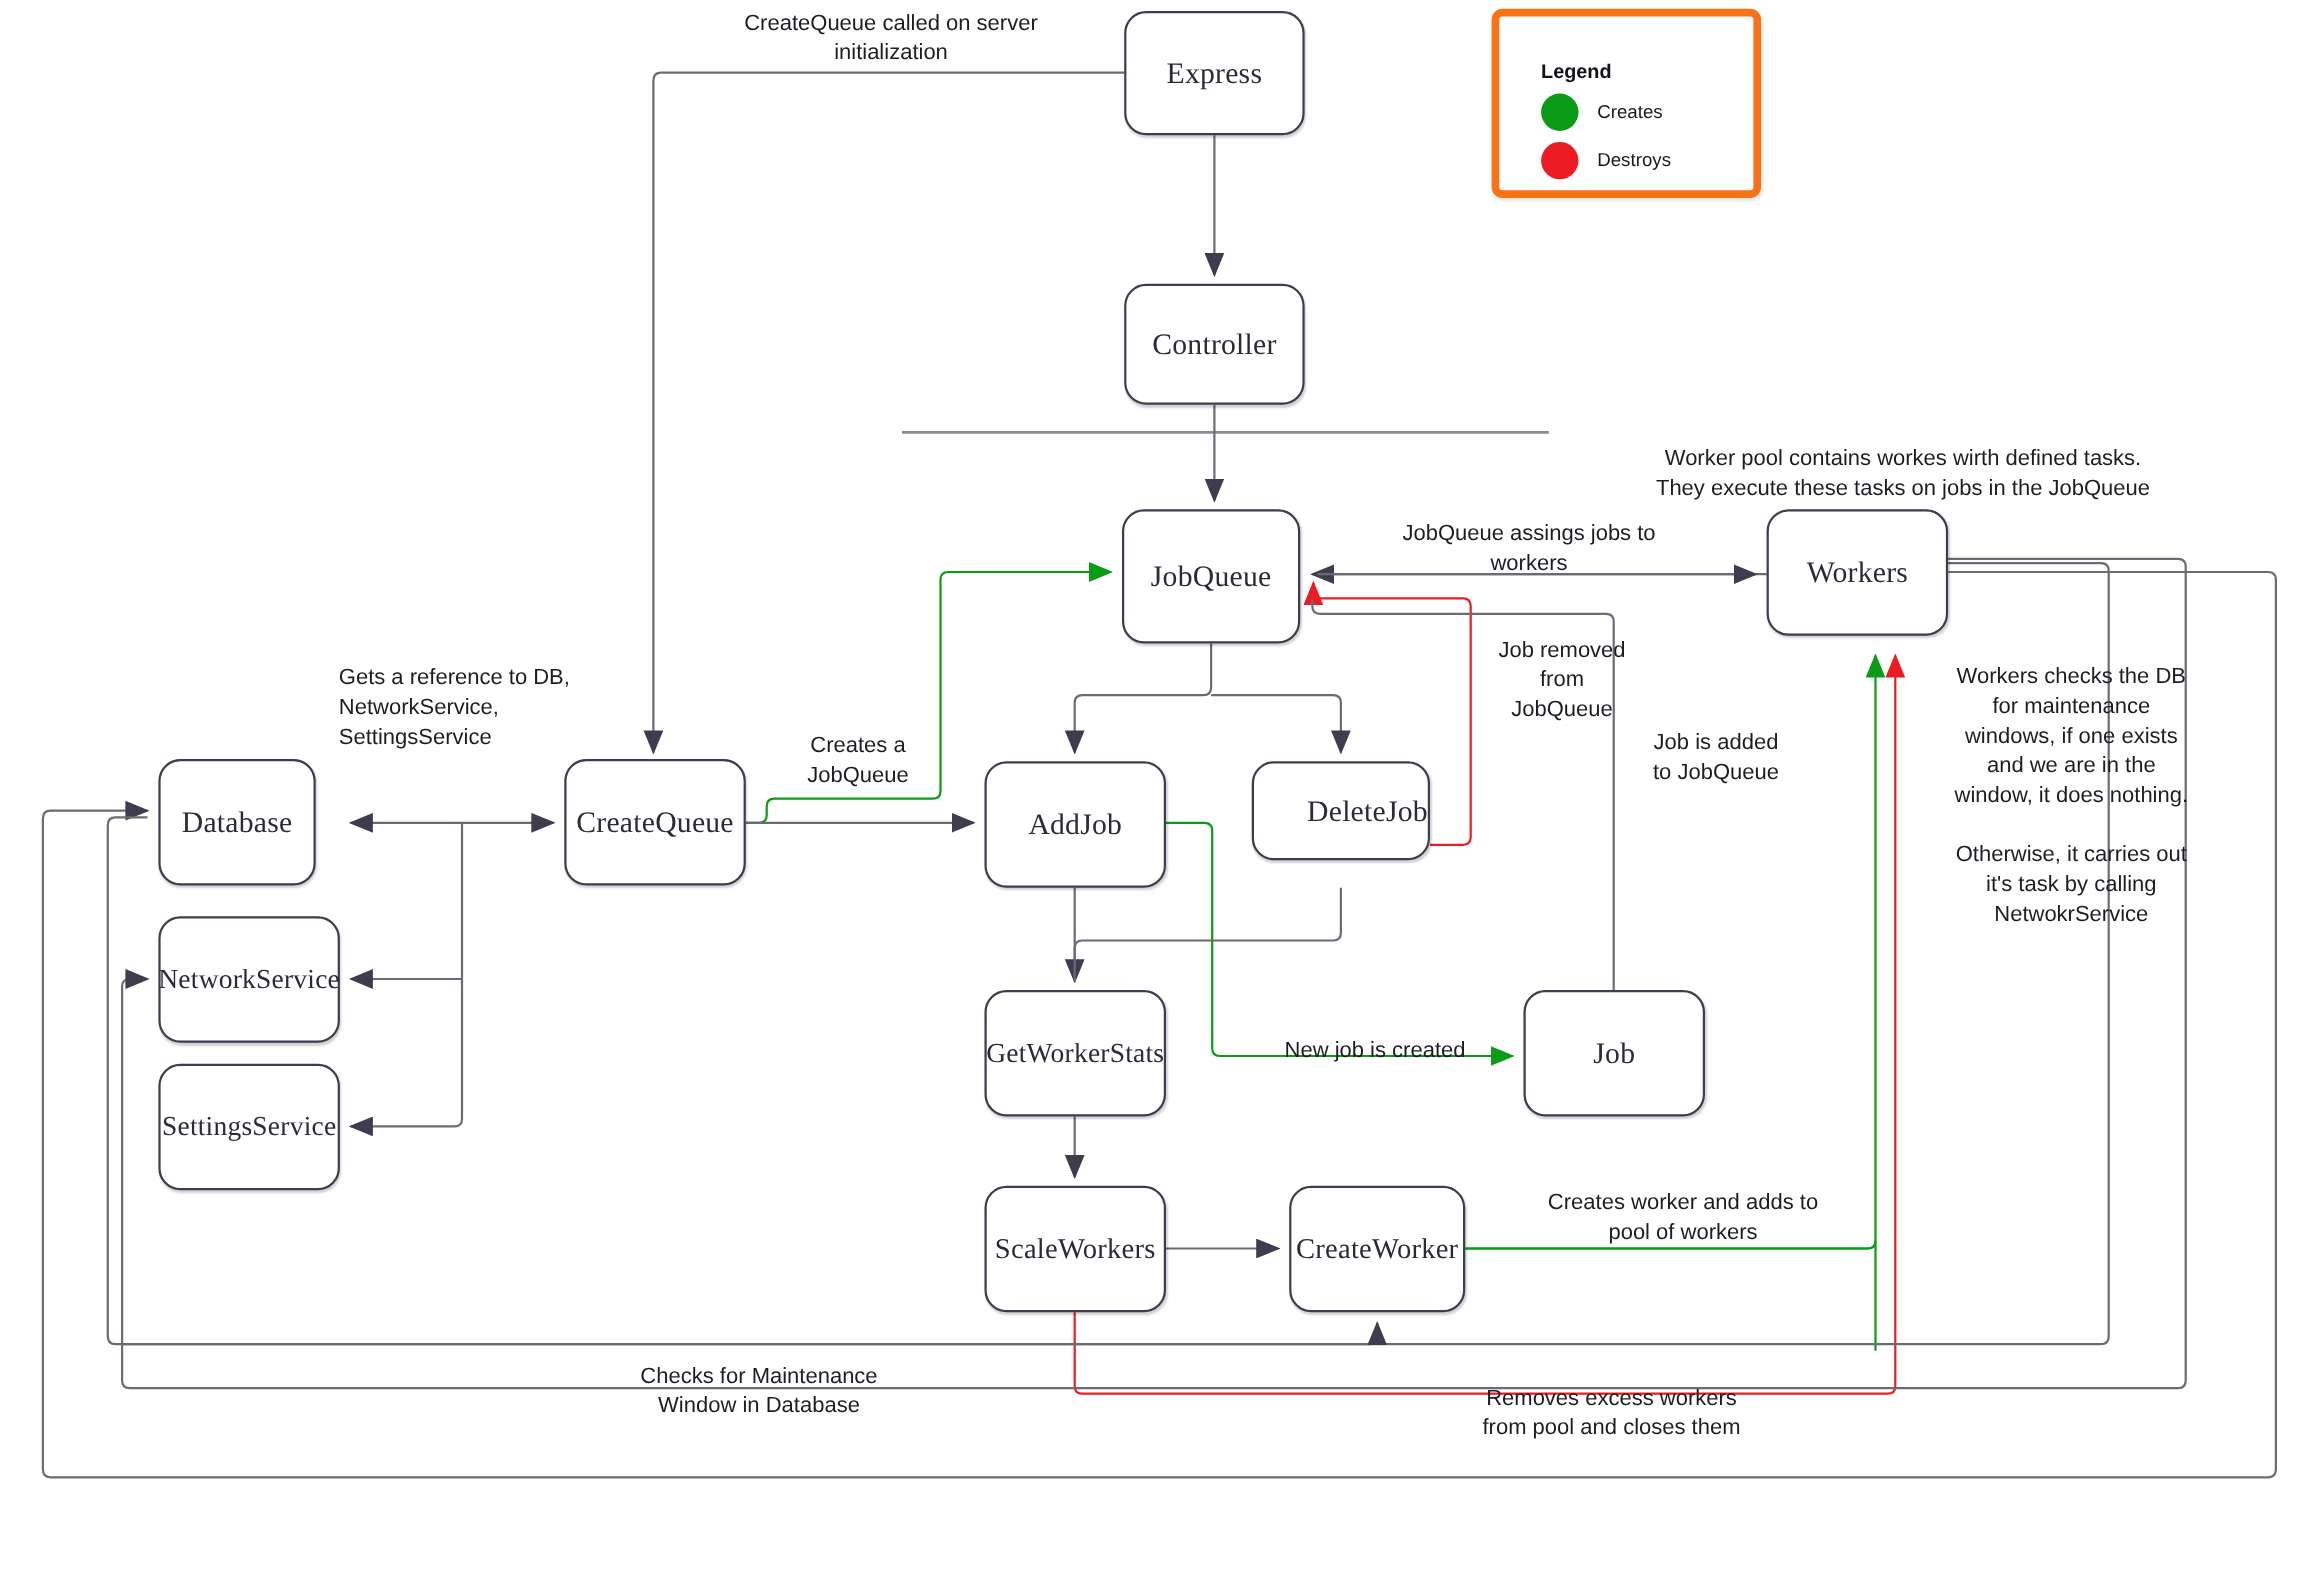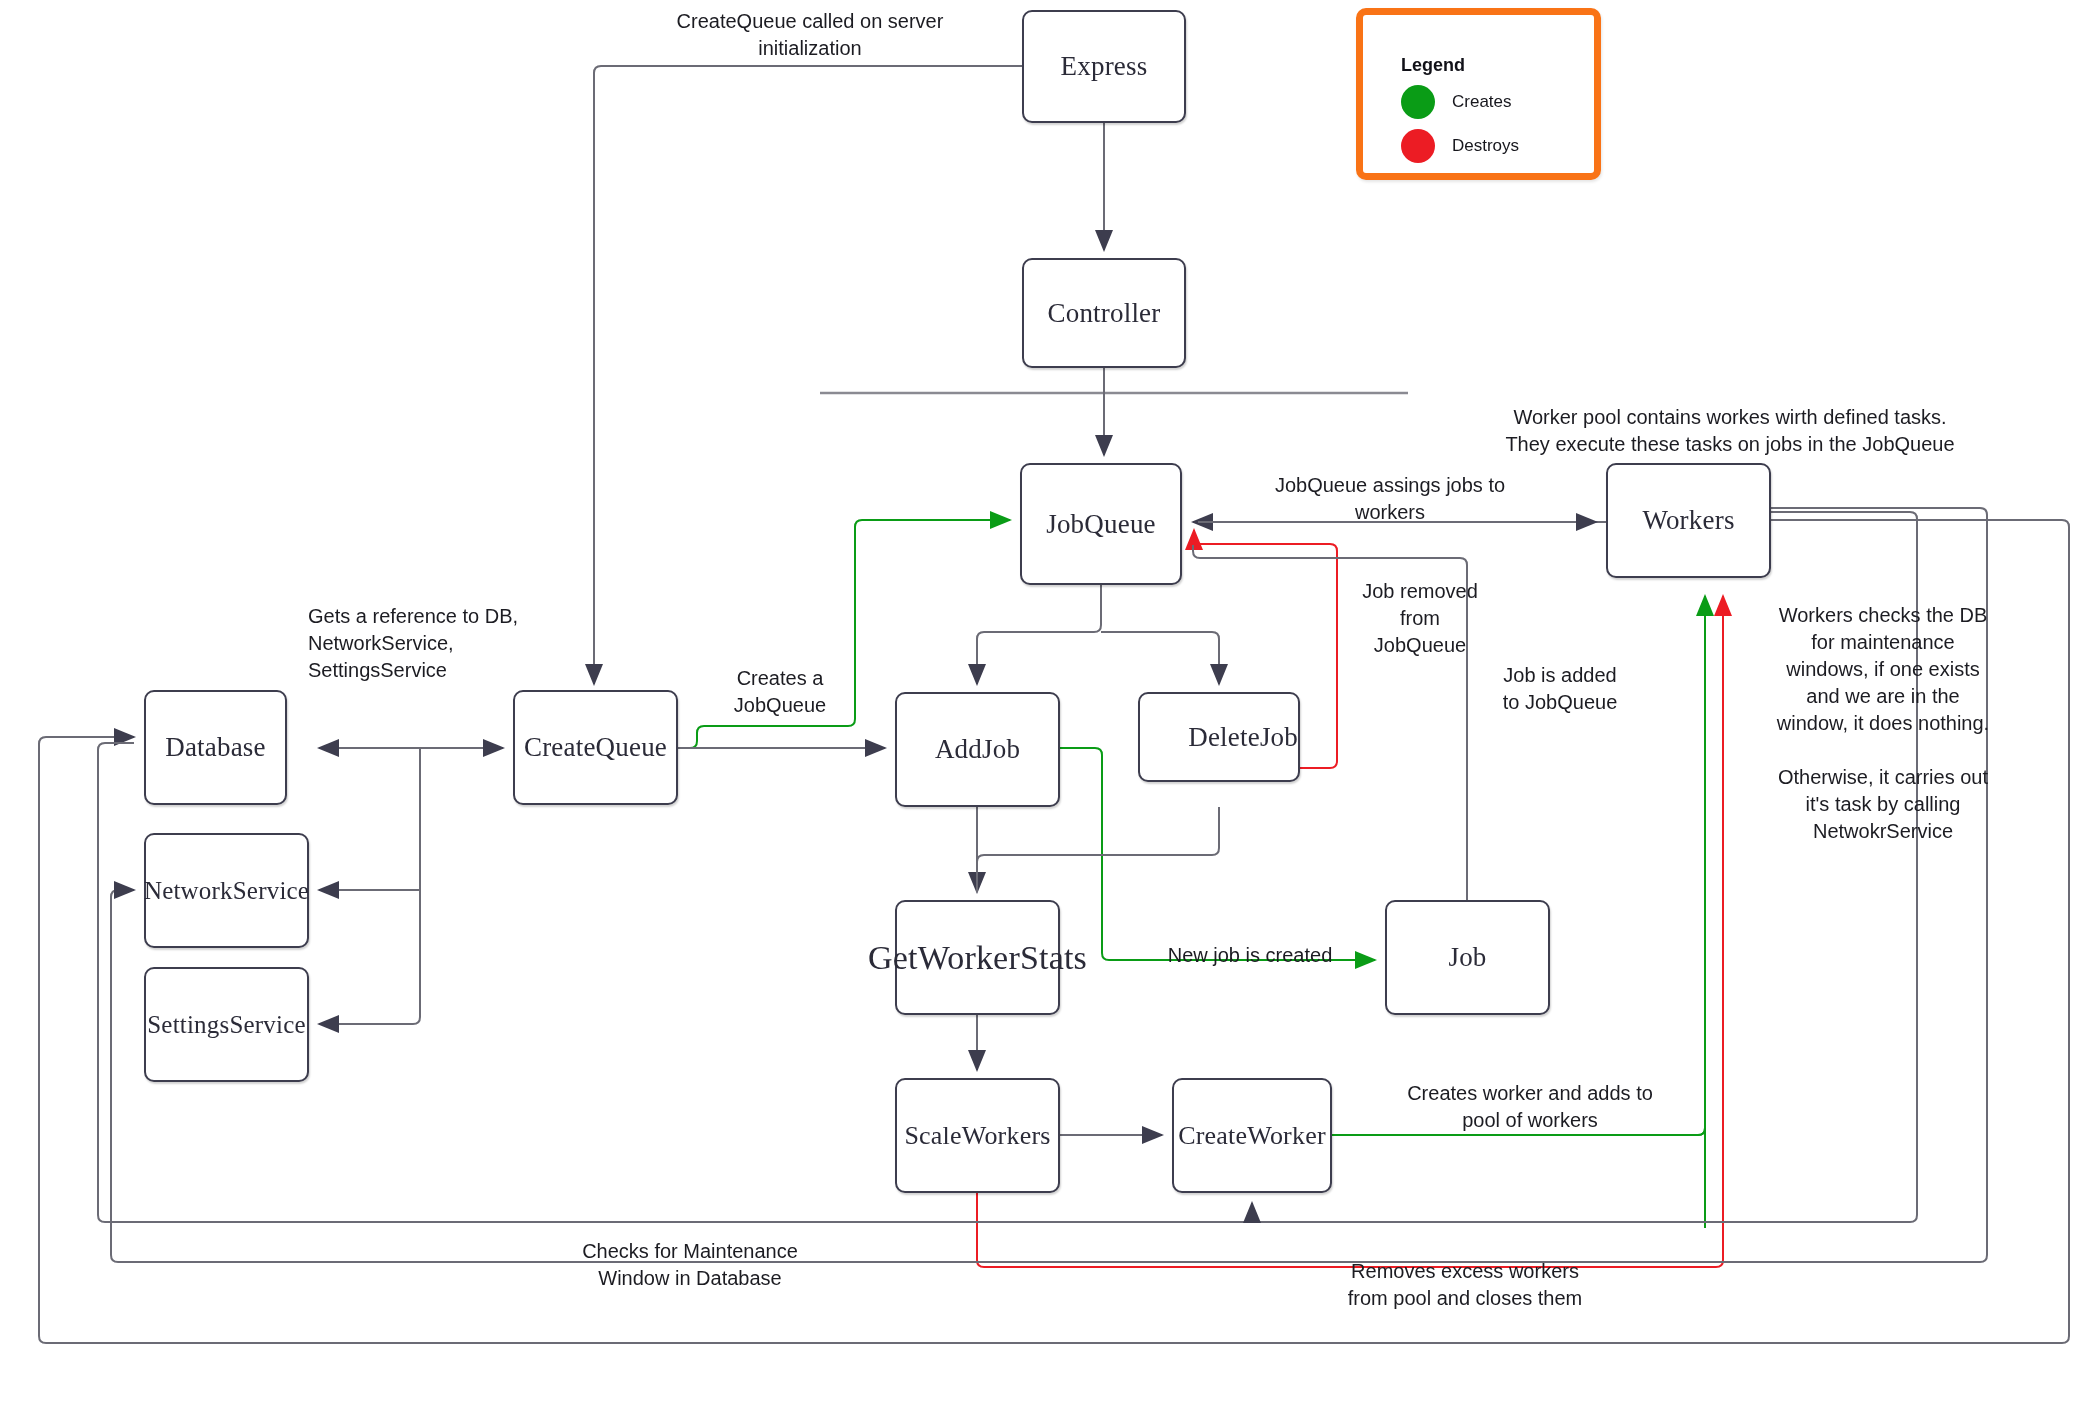--- a/index.html
+++ b/index.html
@@ -22,21 +22,21 @@
     position: absolute;
     left: 0;
     top: 0;
     width: 2094px;
     height: 1426px;
   }
   .node {
     position: absolute;
     box-sizing: border-box;
     border: 2px solid #3d3d4e;
-    border-radius: 10px;
+    border-radius: 20px;
     background: #ffffff;
     display: flex;
     align-items: center;
     justify-content: center;
     font-family: "Liberation Serif", serif;
     font-size: 27px;
     color: #2b2b38;
     letter-spacing: 0.2px;
     box-shadow: 1px 2px 2px rgba(0,0,0,0.18);
   }
@@ -187,21 +187,21 @@
   </div>
   <div class="node" style="left:513px;top:690px;width:165px;height:115px;">
     <span>CreateQueue</span>
   </div>
   <div class="node" style="left:895px;top:692px;width:165px;height:115px;">
     <span>AddJob</span>
   </div>
   <div class="node" style="left:1138px;top:692px;width:162px;height:90px;justify-content:flex-end;">
     <span>DeleteJob</span>
   </div>
-  <div class="node" style="left:895px;top:900px;width:165px;height:115px;font-size:34px;">
+  <div class="node" style="left:895px;top:900px;width:165px;height:115px;font-size:25px;">
     <span>GetWorkerStats</span>
   </div>
   <div class="node" style="left:1385px;top:900px;width:165px;height:115px;">
     <span>Job</span>
   </div>
   <div class="node" style="left:895px;top:1078px;width:165px;height:115px;font-size:26px;text-align:right;">
     <span>ScaleWorkers</span>
   </div>
   <div class="node" style="left:1172px;top:1078px;width:160px;height:115px;font-size:26px;">
     <span>CreateWorker</span>

